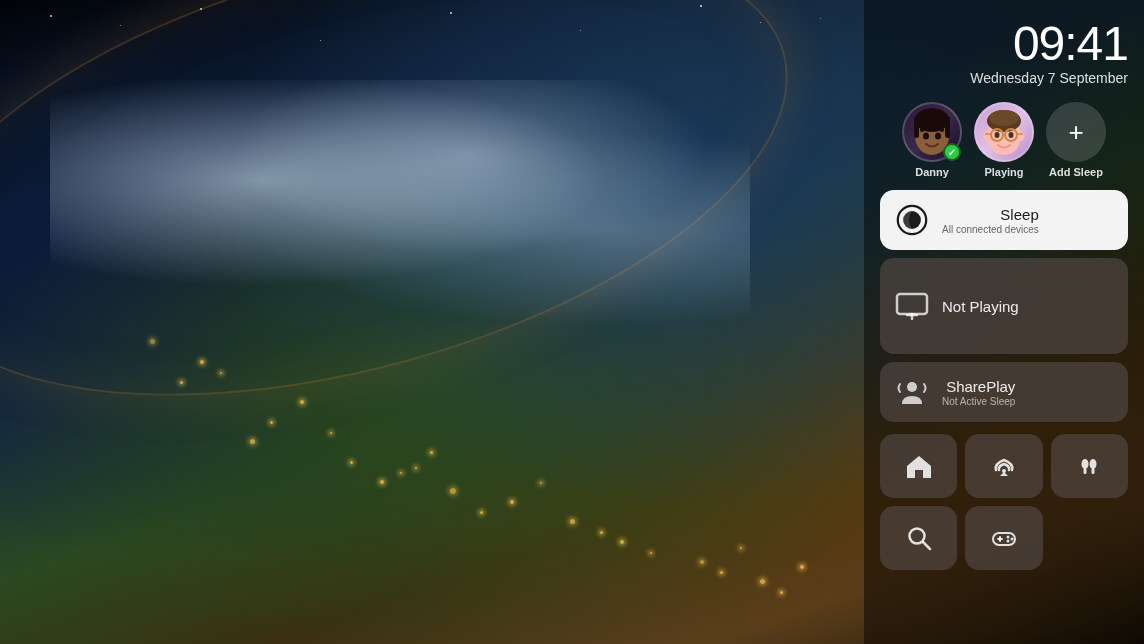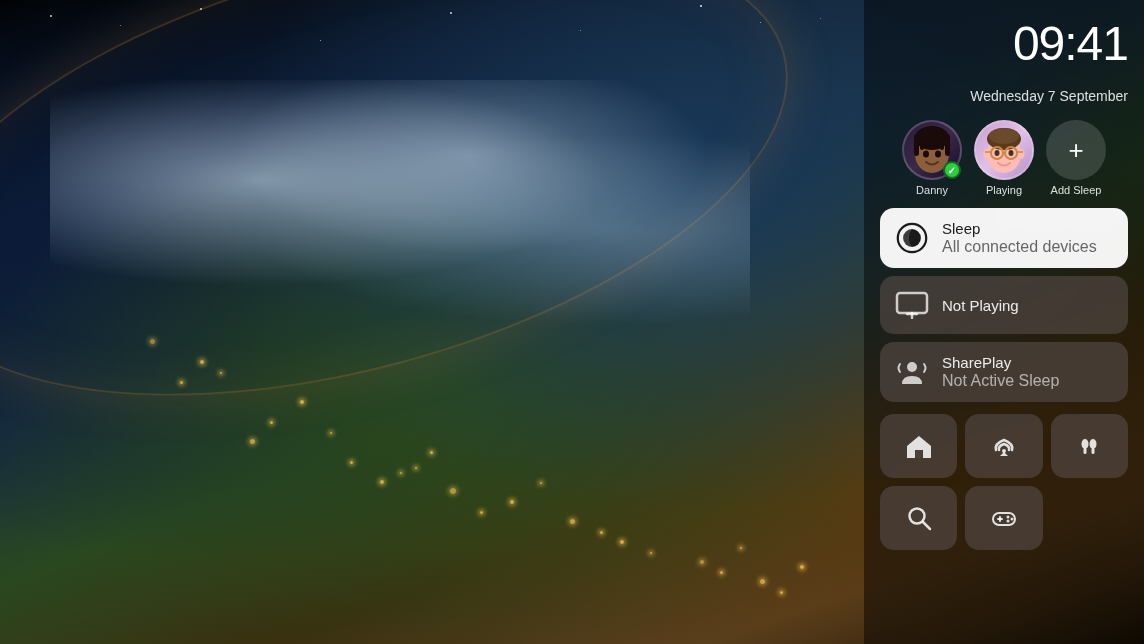--- a/index.html
+++ b/index.html
@@ -97,21 +97,21 @@
       font-weight: 200;
       color: #fff;
       letter-spacing: -1px;
       line-height: 1;
     }
 
     .date-display {
       font-size: 14px;
       color: rgba(255,255,255,0.85);
       font-weight: 400;
-      margin-top: 20px;
+      margin-top: 2px;
     }
 
     
     .users-row {
       display: flex;
       align-items: center;
       justify-content: center;
       gap: 12px;
       margin-bottom: 12px;
     }
@@ -164,21 +164,21 @@
       align-items: center;
       justify-content: center;
       color: white;
       font-size: 10px;
       font-weight: bold;
     }
 
     .user-label {
       font-size: 11px;
       color: rgba(255,255,255,0.85);
-      font-weight: 400;
+      font-weight: 700;
     }
 
     .add-user-btn {
       width: 60px;
       height: 60px;
       border-radius: 50%;
       background: rgba(255,255,255,0.15);
       border: none;
       display: flex;
       align-items: center;
@@ -213,30 +213,31 @@
       display: flex;
       align-items: center;
       justify-content: center;
       flex-shrink: 0;
       margin-right: 12px;
     }
 
     .card-text-group {
       display: flex;
       flex-direction: column;
+      align-items: flex-end;
     }
 
     .card-title {
       font-size: 15px;
       font-weight: 500;
       color: #1a1a1a;
     }
 
     .card-subtitle {
-      font-size: 16px;
+      font-size: 10px;
       color: #666;
       margin-top: 1px;
     }
 
     .card-dark .card-title {
       color: rgba(255,255,255,0.9);
     }
 
     .card-dark .card-subtitle {
       color: rgba(255,255,255,0.6);
@@ -298,21 +299,21 @@
     }
 
     .star {
       position: absolute;
       background: white;
       border-radius: 50%;
     }
 
     
     .not-playing-full {
-      padding: 11px 14px;
+      padding: 30px 14px;
     }
   </style>
 </head>
 <body>
 
 <div class="bg"></div>
 
 <div class="stars">
   <div class="star" style="width:2px;height:2px;top:15px;left:50px;opacity:0.8"></div>
   <div class="star" style="width:1px;height:1px;top:25px;left:120px;opacity:0.6"></div>

